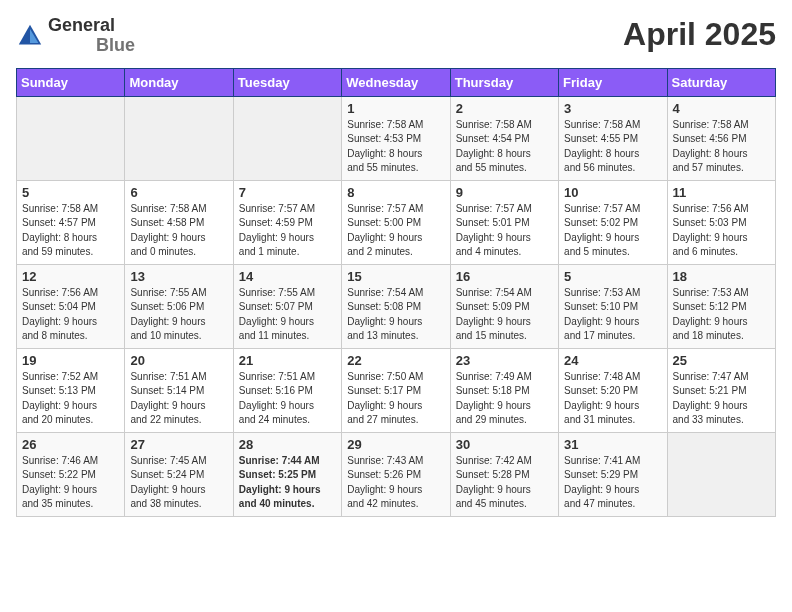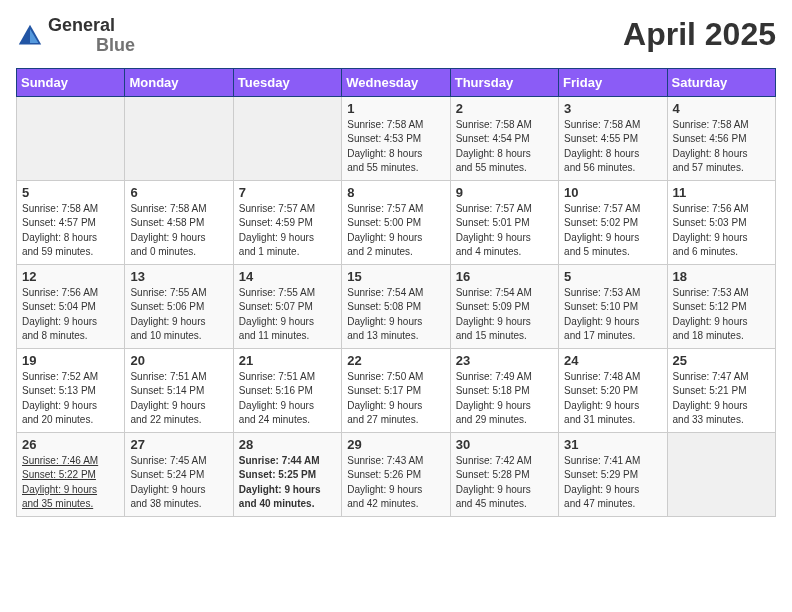--- a/index.html
+++ b/index.html
@@ -312,21 +312,21 @@
           <span class="day-num">25</span>
           <div class="day-info" style="white-space: pre-line;">Sunrise: 7:47 AM
 Sunset: 5:21 PM
 Daylight: 9 hours
 and 33 minutes.</div>
         </td>
       </tr>
       <tr>
         <td>
           <span class="day-num">26</span>
-          <div class="day-info" style="white-space: pre-line; text-decoration: underline;">Sunrise: 7:46 AM
+          <div class="day-info" style="white-space: pre-line;">Sunrise: 7:46 AM
 Sunset: 5:22 PM
 Daylight: 9 hours
 and 35 minutes.</div>
         </td>
         <td>
           <span class="day-num">27</span>
           <div class="day-info" style="white-space: pre-line;">Sunrise: 7:45 AM
 Sunset: 5:24 PM
 Daylight: 9 hours
 and 38 minutes.</div>

